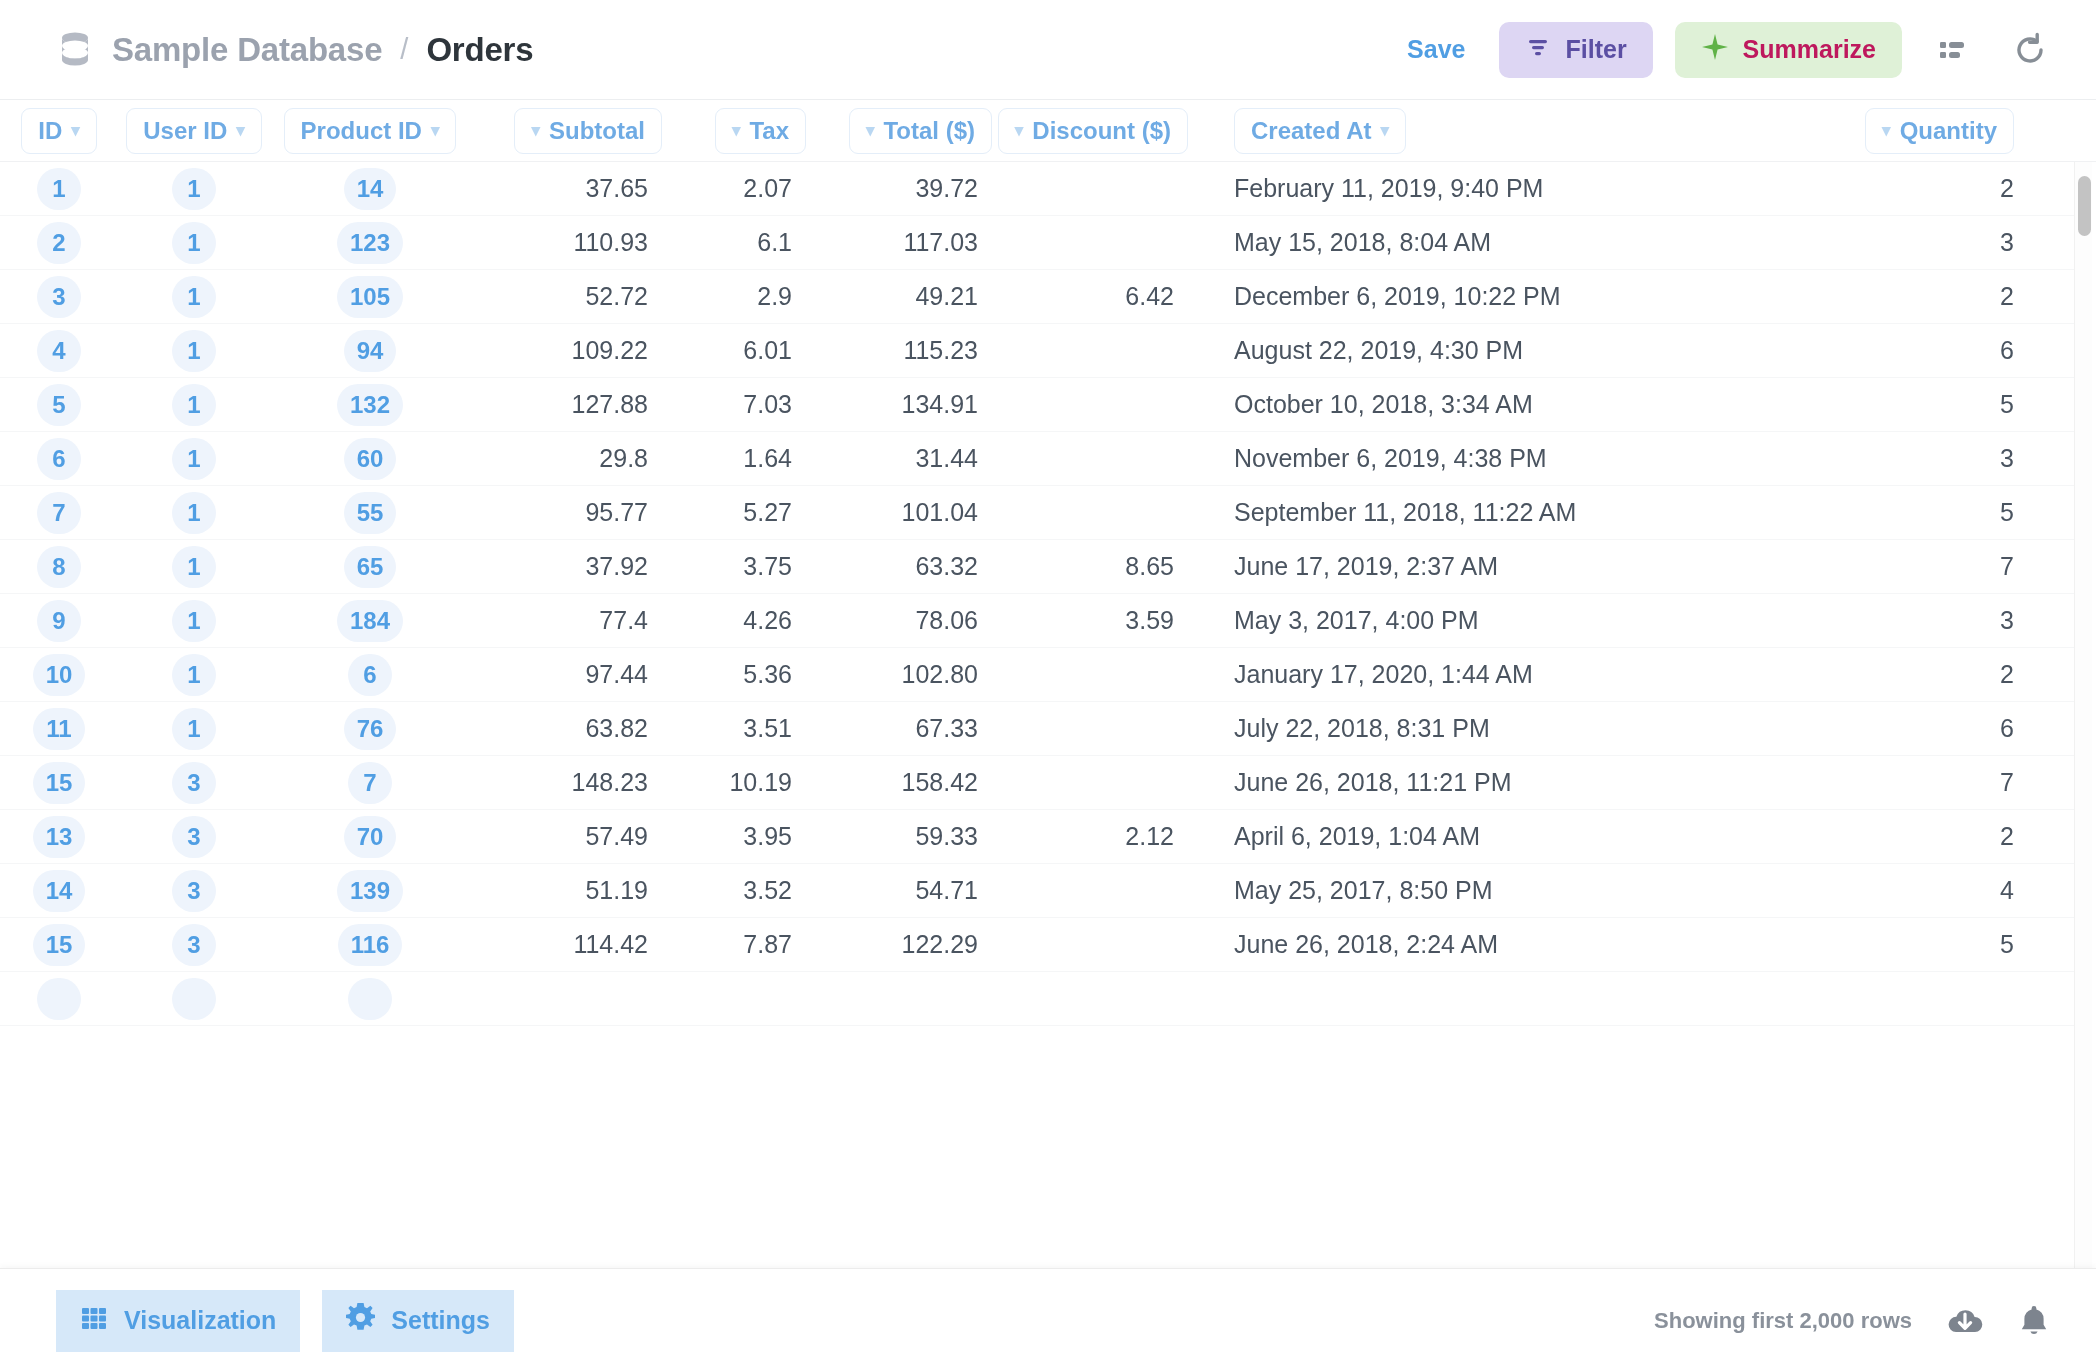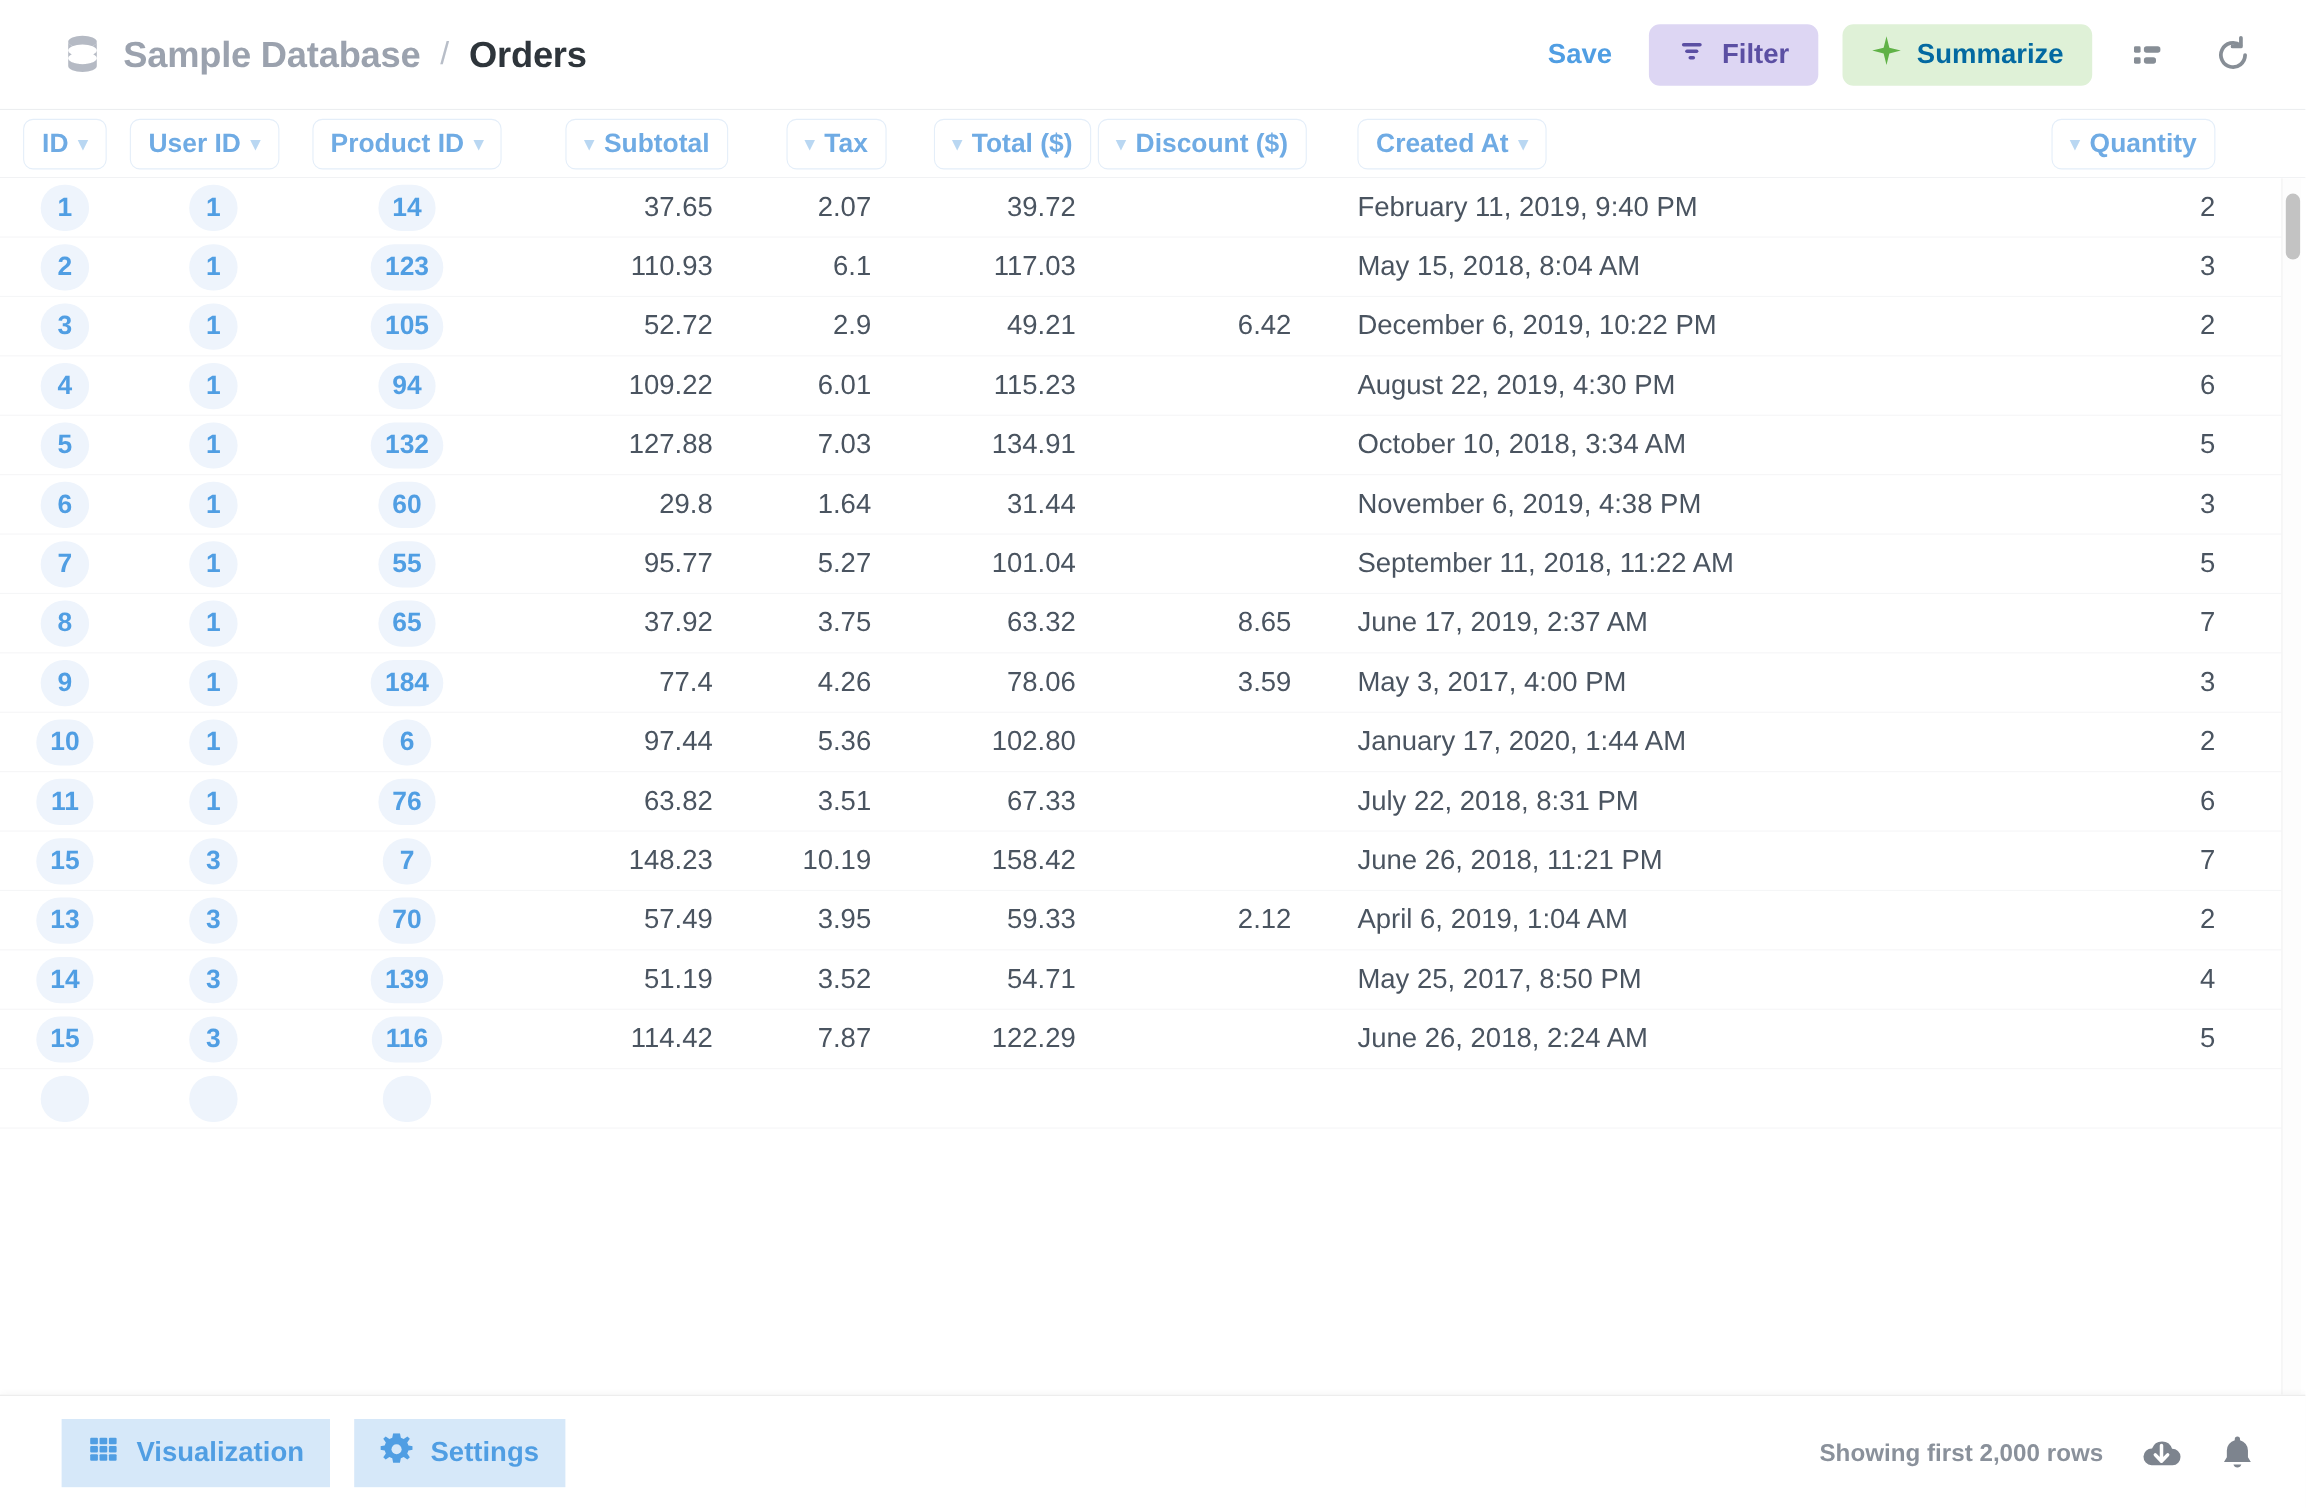--- a/index.html
+++ b/index.html
@@ -45,21 +45,21 @@
     padding: 6px 12px; font-family: inherit;
   }
   .pill-btn {
     display: flex; align-items: center; gap: 14px;
     height: 56px; padding: 0 26px;
     border-radius: 10px; border: none;
     font-size: 25px; font-weight: 700; cursor: pointer;
     font-family: inherit;
   }
   .filter-btn { background: #ddd6f3; color: #5b4fa3; }
-  .summarize-btn { background: #dff1d7; color: #0369a1; }
+  .summarize-btn { background: #dff1d7; color: #be185d; }
   .icon-btn {
     width: 56px; height: 56px; border: none; background: none;
     cursor: pointer; display: flex; align-items: center; justify-content: center;
     color: #878e96;
   }
 
   
   .col-header {
     height: 62px;
     flex: 0 0 62px;
@@ -125,21 +125,21 @@
   .c-prodid   { width: 200px; }
   .c-subtotal { width: 200px; padding-right: 22px; }
   .c-tax      { width: 140px; padding-right: 18px; }
   .c-total    { width: 190px; padding-right: 22px; }
   .c-discount { width: 196px; padding-right: 22px; }
   .c-created  { width: 460px; padding-left: 38px; }
   .c-quantity { width: 418px; padding-right: 60px; }
 
   
   .h-id       { width: 118px; justify-content: center; }
-  .h-userid   { width: 152px; justify-content: flex-start; }
+  .h-userid   { width: 152px; justify-content: center; }
   .h-prodid   { width: 200px; justify-content: center; }
   .h-subtotal { width: 200px; justify-content: flex-end; padding-right: 8px;}
   .h-tax      { width: 140px; justify-content: flex-end; padding-right: 4px;}
   .h-total    { width: 190px; justify-content: flex-end; padding-right: 8px;}
   .h-discount { width: 196px; justify-content: flex-end; padding-right: 8px;}
   .h-created  { width: 460px; justify-content: flex-start; padding-left: 38px;}
   .h-quantity { width: 418px; justify-content: flex-end; padding-right: 60px;}
 
   
   .vscroll {

